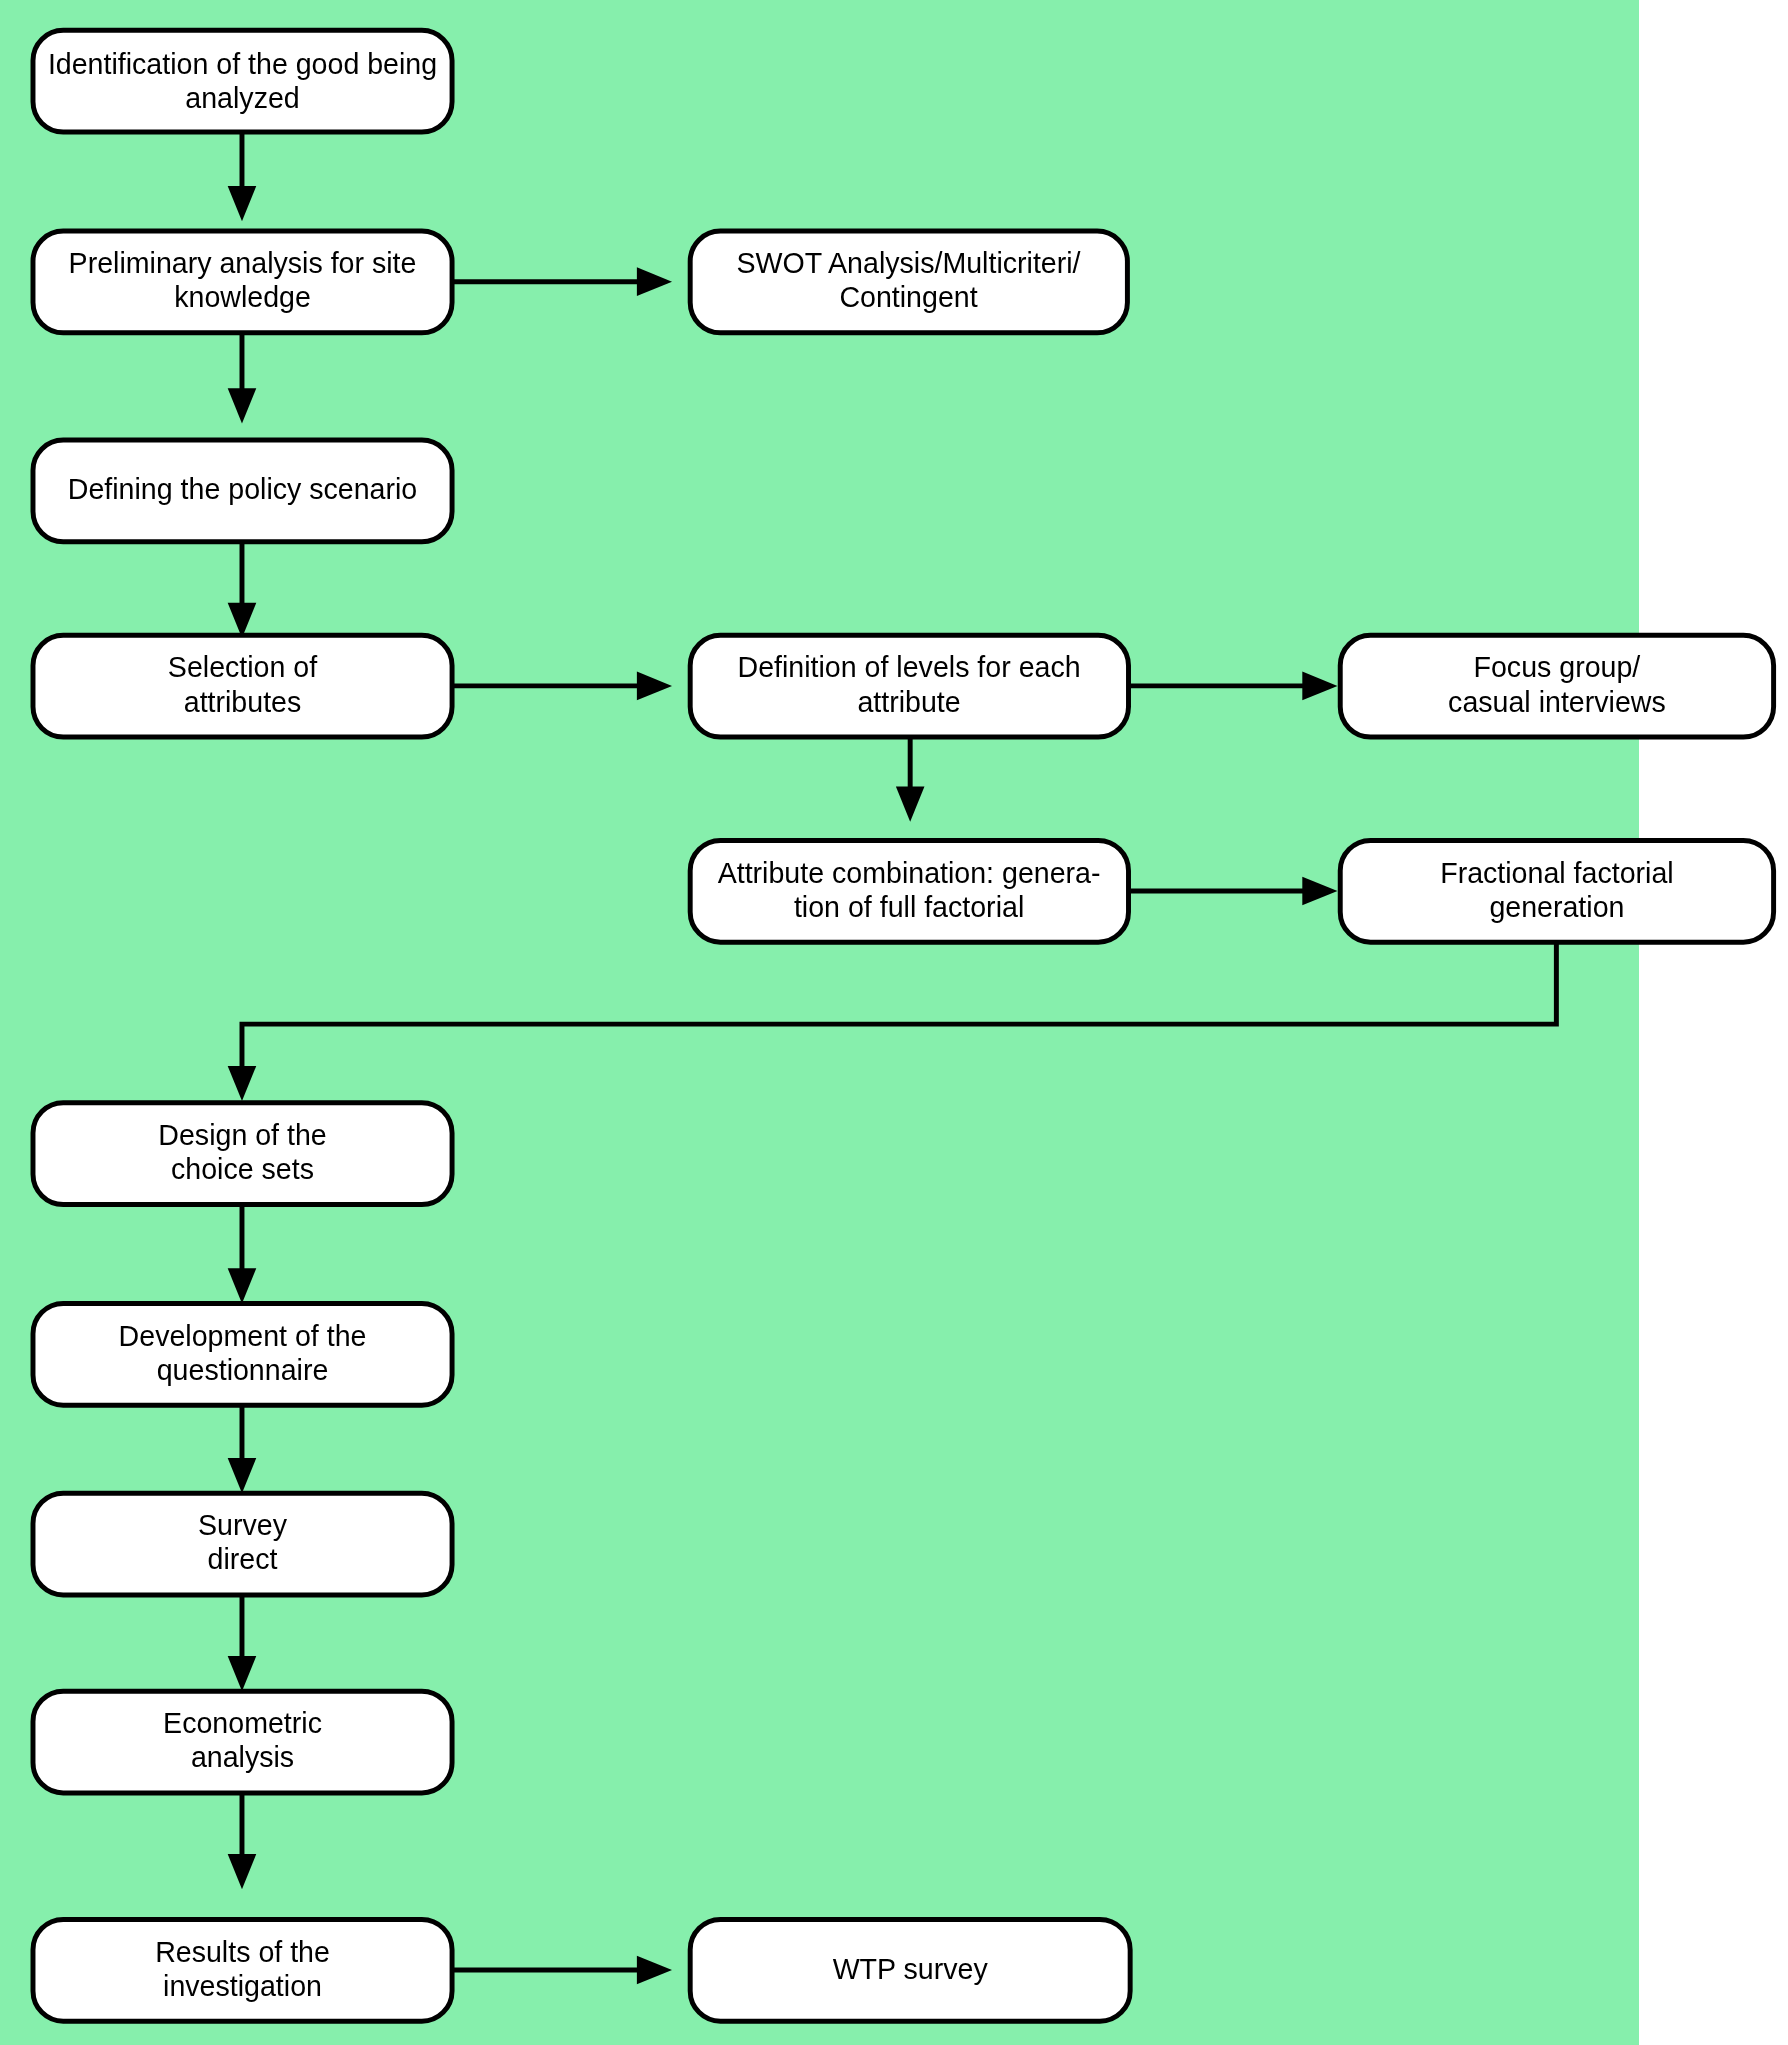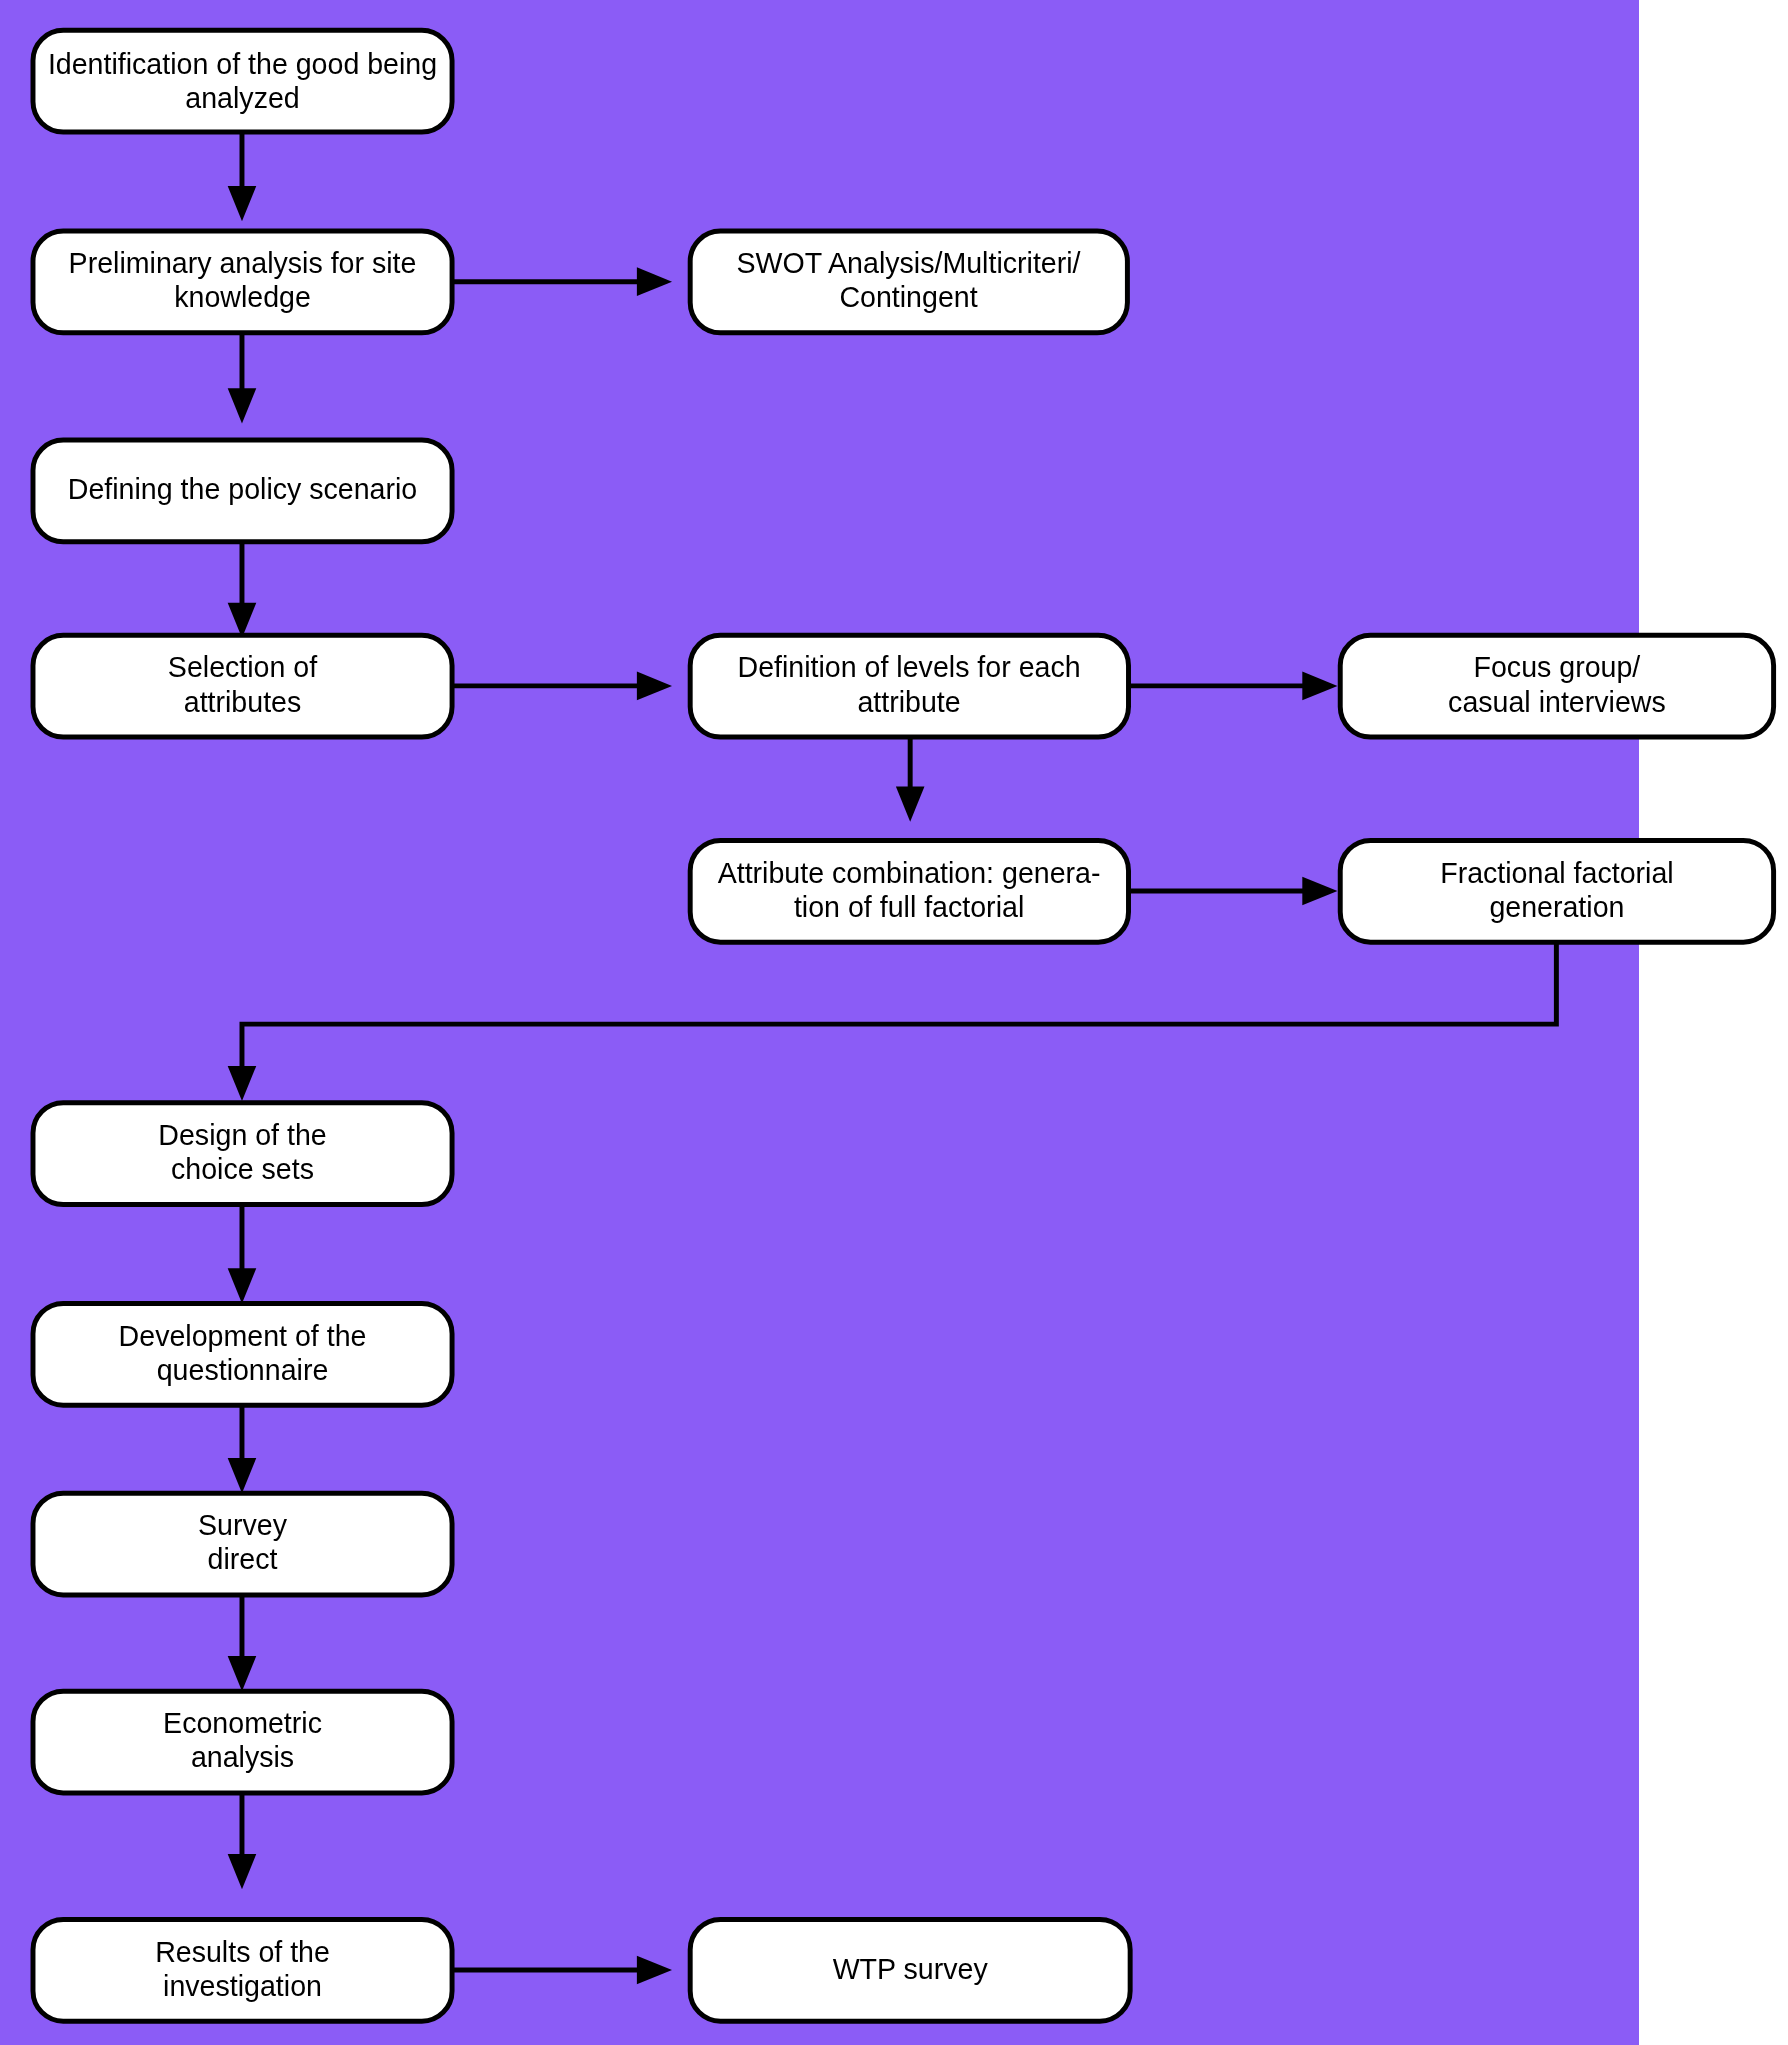--- a/index.html
+++ b/index.html
@@ -4,21 +4,21 @@
 <style>
   html, body {
     margin: 0;
     padding: 0;
     background: #ffffff;
   }
   #flow-root {
     position: relative;
     width: 1639px;
     height: 2046px;
-    background: #8b5cf6;
+    background: #86efac;
     font-family: "Liberation Sans", sans-serif;
   }
   svg.flow-canvas {
     display: block;
     width: 1789px;
     height: 2046px;
   }
   .node-rect {
     fill: #ffffff;
     stroke: #000000;

